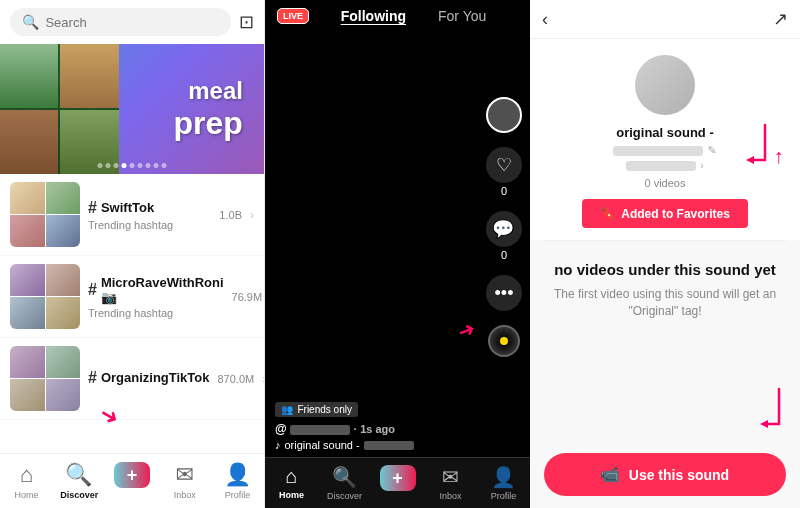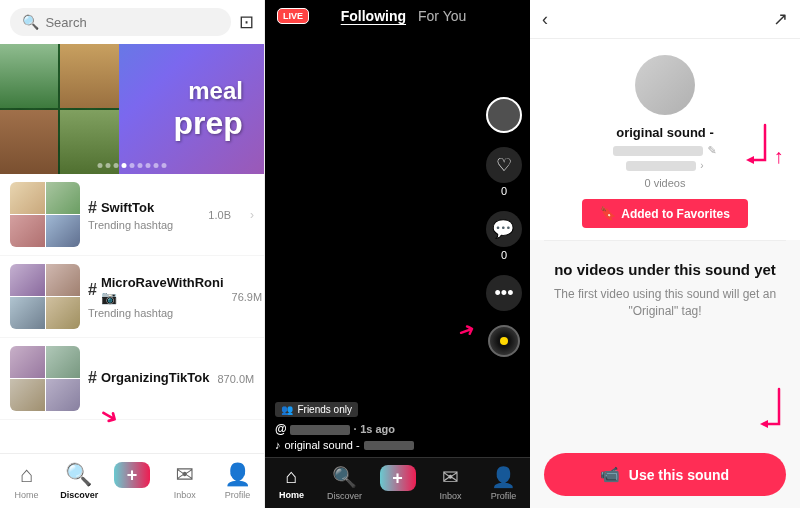--- a/index.html
+++ b/index.html
@@ -136,21 +136,21 @@
     .trending-info { flex: 1; }
     .trending-hashtag-row { display: flex; align-items: center; gap: 4px; }
     .hashtag-icon { color: #333; font-size: 16px; font-weight: bold; }
     .trending-name { font-size: 13px; font-weight: 600; color: #111; }
     .trending-sub { font-size: 11px; color: #888; margin-top: 2px; }
     .trending-count {
       font-size: 11px;
       color: #888;
       display: flex;
       align-items: center;
-      gap: 19px;
+      gap: 8px;
     }
     .chevron-right { color: #ccc; font-size: 12px; }
 
     
     .bottom-nav {
       display: flex;
       border-top: 1px solid #eee;
       padding: 4px 0;
       background: #fff;
     }
@@ -214,20 +214,21 @@
     .feed-tabs {
       display: flex;
       gap: 12px;
       align-items: center;
     }
     .feed-tab {
       color: rgba(255,255,255,0.7);
       font-size: 14px;
       font-weight: 500;
       cursor: pointer;
+      margin-left: 20px;
     }
     .feed-tab.active {
       color: white;
       font-weight: 700;
       text-decoration: underline;
       text-underline-offset: 3px;
     }
 
     
     .video-area {

